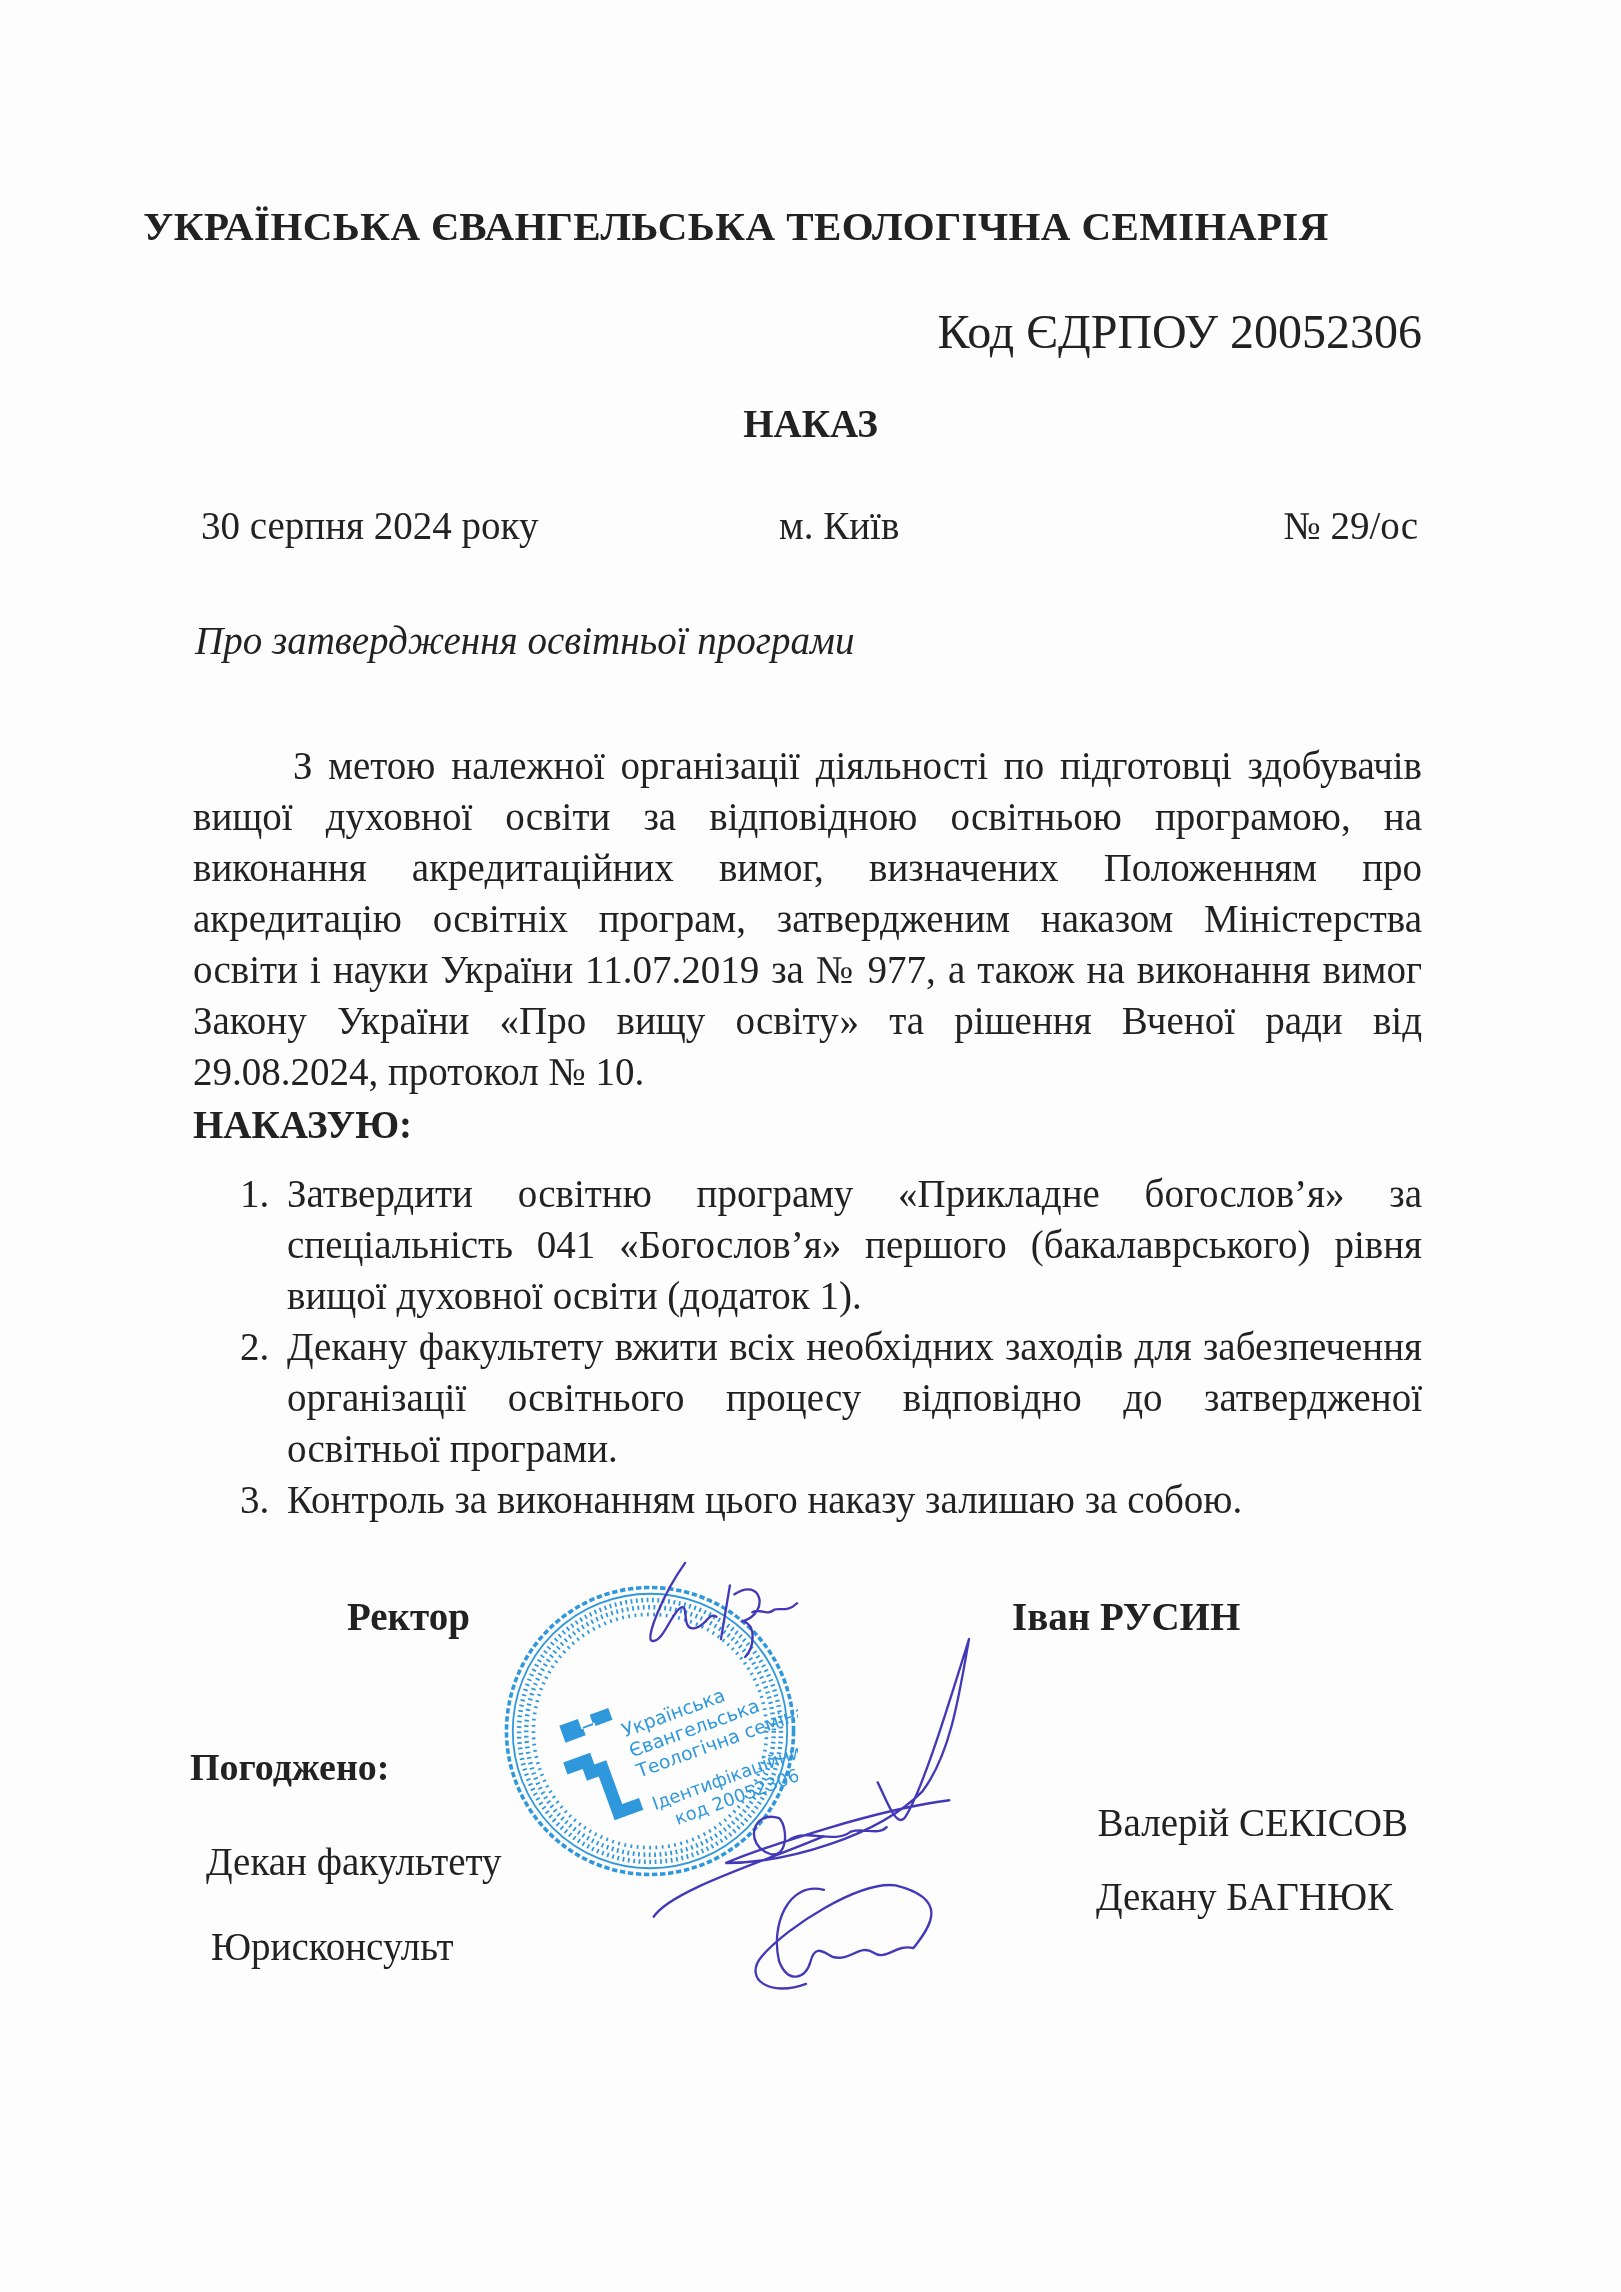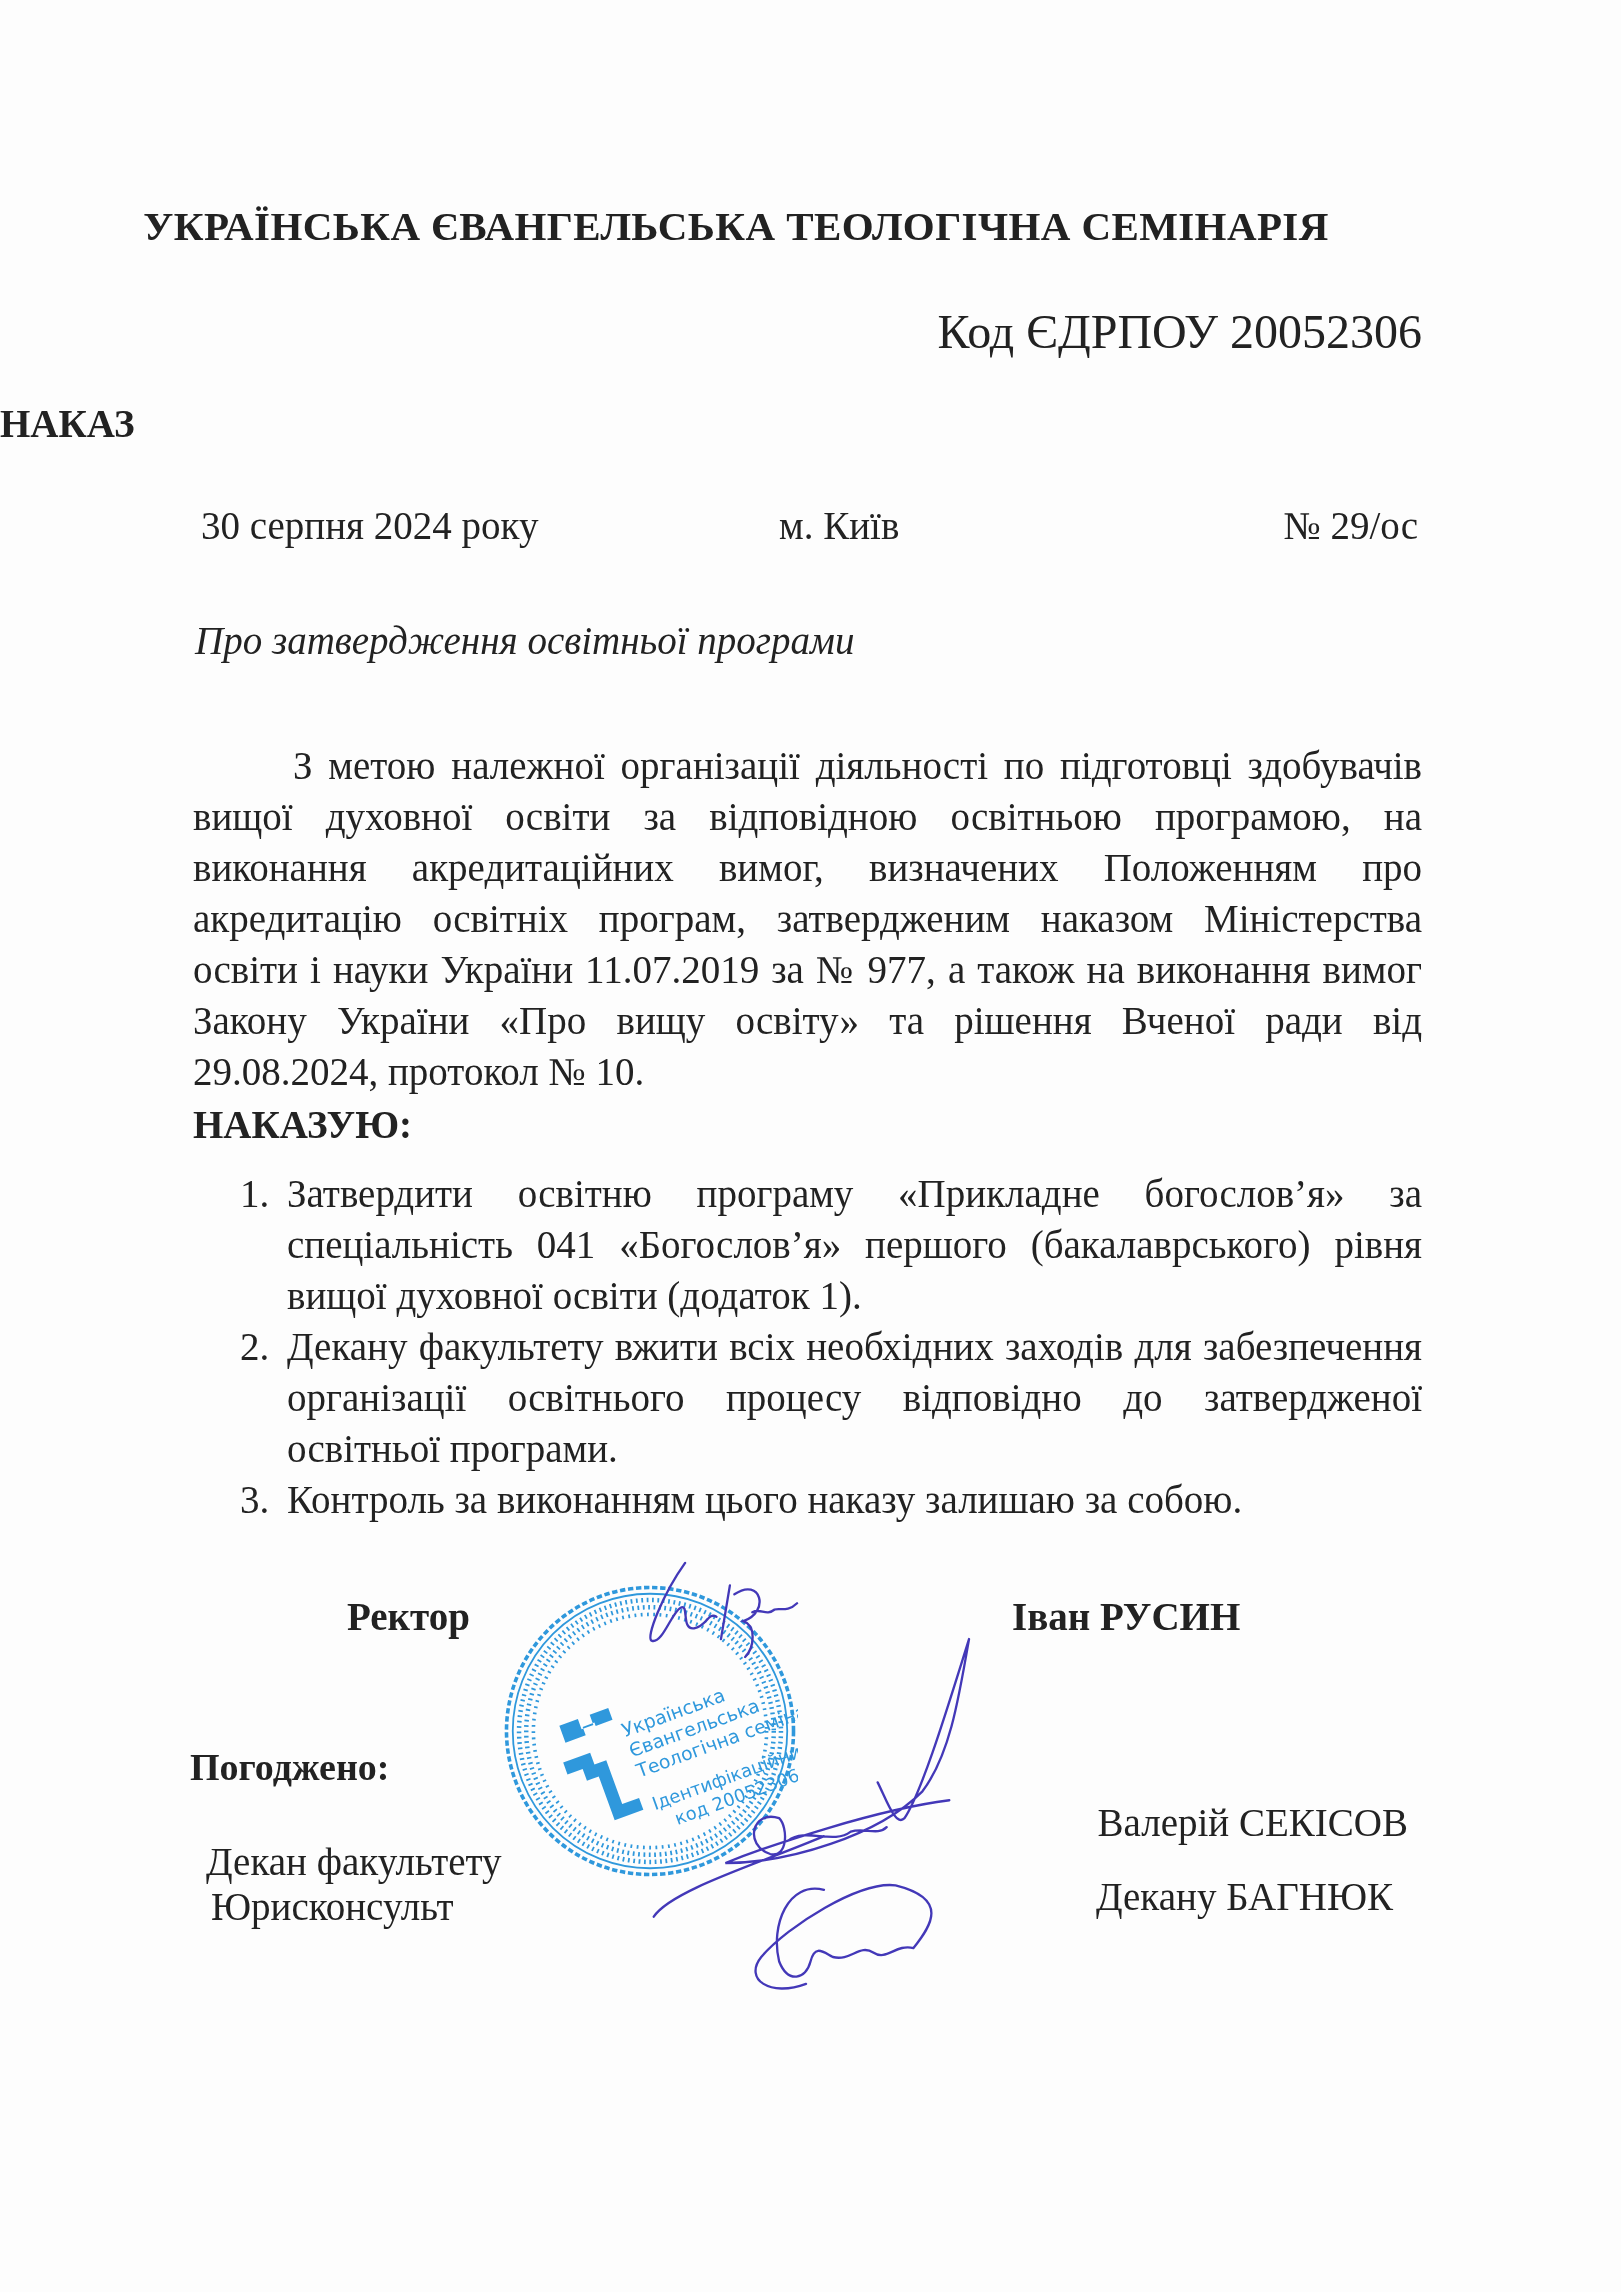--- a/index.html
+++ b/index.html
@@ -1,39 +1,39 @@
 <!DOCTYPE html>
 <html style="font-size:14.3px"><head>
 <meta charset="utf-8">
 <style>
   html, body { margin:0; padding:0; }
   body { width:1621px; height:2293px; background:#fdfdfd; position:relative; overflow:hidden;
          font-family:"Liberation Serif", "DejaVu Serif", serif; color:#222; }
   .abs { position:absolute; white-space:nowrap; }
   .title { left:0; width:1472px; text-align:center; top:202px; font-size:41px; font-weight:bold; letter-spacing:0.4px; }
   .code { right:199px; top:304px; font-size:48px; }
-  .order-title { left:0; width:1621px; text-align:left; top:401px; font-size:39px; font-weight:bold; }
+  .order-title { left:0; width:1621px; text-align:center; top:401px; font-size:39px; font-weight:bold; }
   .date { left:201px; top:503px; font-size:39px; }
   .city { left:779px; top:503px; font-size:39px; }
   .number { right:203px; top:503px; font-size:39px; }
   .subject { left:195px; top:618px; font-size:39px; font-style:italic; }
   .para { position:absolute; left:193px; width:1229px; top:740px; font-size:39px; line-height:51px;
           text-align:justify; text-indent:100px; }
   .orders-head { left:193px; top:1102px; font-size:39px; font-weight:bold; }
   .list { position:absolute; left:240px; width:1182px; top:1168px; font-size:39px; line-height:51px; margin:0; padding:0; list-style:none; }
   .list li { position:relative; padding-left:47px; text-align:justify; }
   .list li .num { position:absolute; left:0; top:0; }
   .list li .txt { display:block; }
   .sig-label { font-size:39px; }
   .rector { left:347px; top:1594px; font-weight:bold; }
   .rector-name { left:1012px; top:1594px; font-weight:bold; }
   .agreed { left:190px; top:1745px; font-weight:bold; font-size:38px; }
   .dean { left:206px; top:1839px; }
   .dean-name { right:213px; top:1800px; }
-  .lawyer { left:211px; top:1884px; }
+  .lawyer { left:211px; top:1924px; }
   .lawyer-name { right:228px; top:1874px; }
   .stamp { position:absolute; left:502px; top:1583px; width:296px; height:296px; }
   .signatures { position:absolute; left:0; top:0; width:1621px; height:2293px; pointer-events:none; }
 </style>
 </head>
 <body>
 
 <div class="abs title">УКРАЇНСЬКА ЄВАНГЕЛЬСЬКА ТЕОЛОГІЧНА СЕМІНАРІЯ</div>
 <div class="abs code">Код ЄДРПОУ 20052306</div>
 <div class="abs order-title">НАКАЗ</div>

